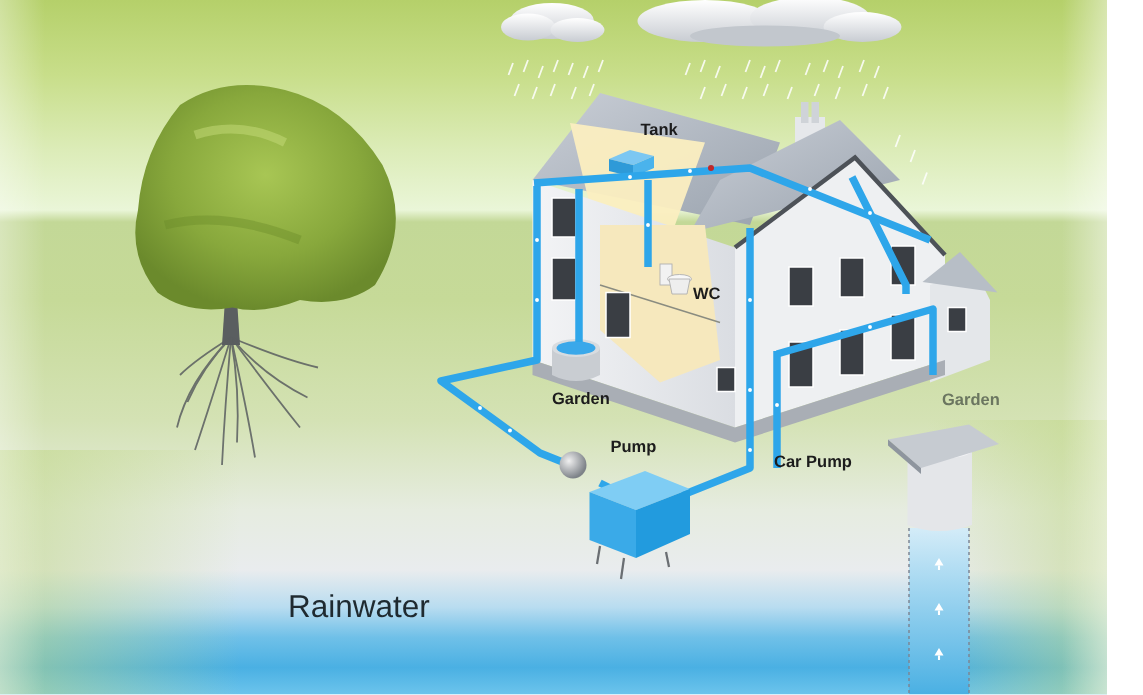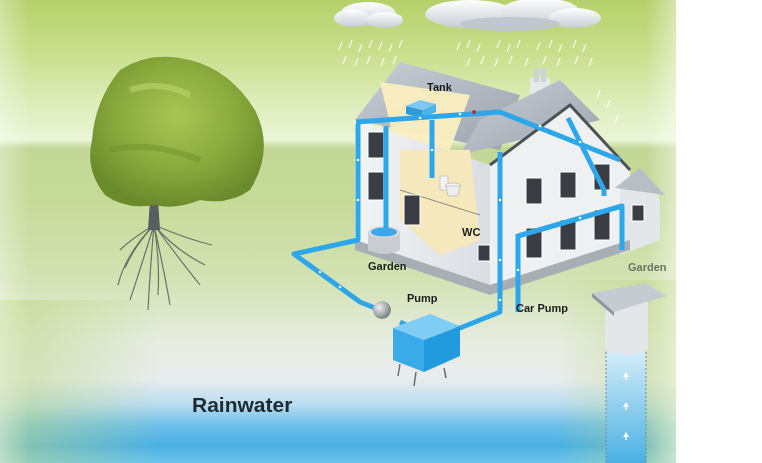--- a/index.html
+++ b/index.html
@@ -1,24 +1,24 @@
 <!DOCTYPE html>
 <html><head>
 <meta charset="utf-8">
 <style>
   html, body { margin:0; padding:0; }
   body { width:762px; height:463px; overflow:hidden; position:relative; font-family:"Liberation Sans", sans-serif; }
-  .scene { position:absolute; left:0; top:0; width:676px; height:463px; overflow:hidden;
+  .scene { position:absolute; left:0; top:0; width:738px; height:463px; overflow:hidden;
     background: linear-gradient(to bottom, #b5d06a 0px, #c8de8a 50px, #dcecb8 100px, #eaf6d8 140px, #c3d897 148px, #c6da98 200px, #d4e2b4 280px, #e6ece0 340px, #e9ecee 380px, #b8dcf0 405px, #6fc0e8 425px, #4ab0e3 445px, #6cc4ec 463px); }
   .side-left { position:absolute; left:0; top:0; width:30px; height:463px; background:linear-gradient(to right, rgba(255,255,255,0.35), rgba(255,255,255,0)); }
   .side-right { position:absolute; right:0; top:0; width:30px; height:463px; background:linear-gradient(to left, rgba(255,255,255,0.45), rgba(255,255,255,0)); }
   .band-left { position:absolute; left:0; top:300px; width:160px; height:163px; background:linear-gradient(to right, rgba(190,214,130,0.6), rgba(190,214,130,0)); }
   .band-right { position:absolute; right:0; top:280px; width:120px; height:183px; background:linear-gradient(to left, rgba(190,214,130,0.6), rgba(190,214,130,0)); }
   svg { position:absolute; left:0; top:0; }
-  .title { position:absolute; left:192px; top:392px; font-weight:bold; font-size:21px; line-height:25px; color:#1f2a30; }
+  .title { position:absolute; left:192px; top:392px; font-weight:normal; font-size:21px; line-height:25px; color:#1f2a30; }
   .label { position:absolute; font-weight:bold; font-size:11px; color:#1c1c1c; white-space:nowrap; }
   .label.faded { color:#6b7660; }
 </style>
 </head>
 <body>
 
 <div class="scene">
   <div class="band-left"></div>
   <div class="band-right"></div>
   <div class="side-left"></div>
@@ -231,21 +231,21 @@
           <rect x="625.3" y="377" width="1.4" height="3"></rect>
         <path d="M626 402 L623 407 L629 407 Z"></path>
           <rect x="625.3" y="407" width="1.4" height="3"></rect>
         <path d="M626 432 L623 437 L629 437 Z"></path>
           <rect x="625.3" y="437" width="1.4" height="3"></rect>
       </g>
     </g>
   </svg>
 
   <div class="label" style="left:427px;top:81px;">Tank</div>
-  <div class="label" style="left:462px;top:190px;margin-top:36px;">WC</div>
+  <div class="label" style="left:462px;top:190px;">WC</div>
   <div class="label" style="left:368px;top:260px;">Garden</div>
   <div class="label" style="left:388px;top:292px;padding-left:19px;">Pump</div>
   <div class="label" style="left:516px;top:302px;">Car Pump</div>
   <div class="label faded" style="left:628px;top:261px;">Garden</div>
 
   <div class="title">
     <div>Rainwater</div>
   </div>
 </div>
 

